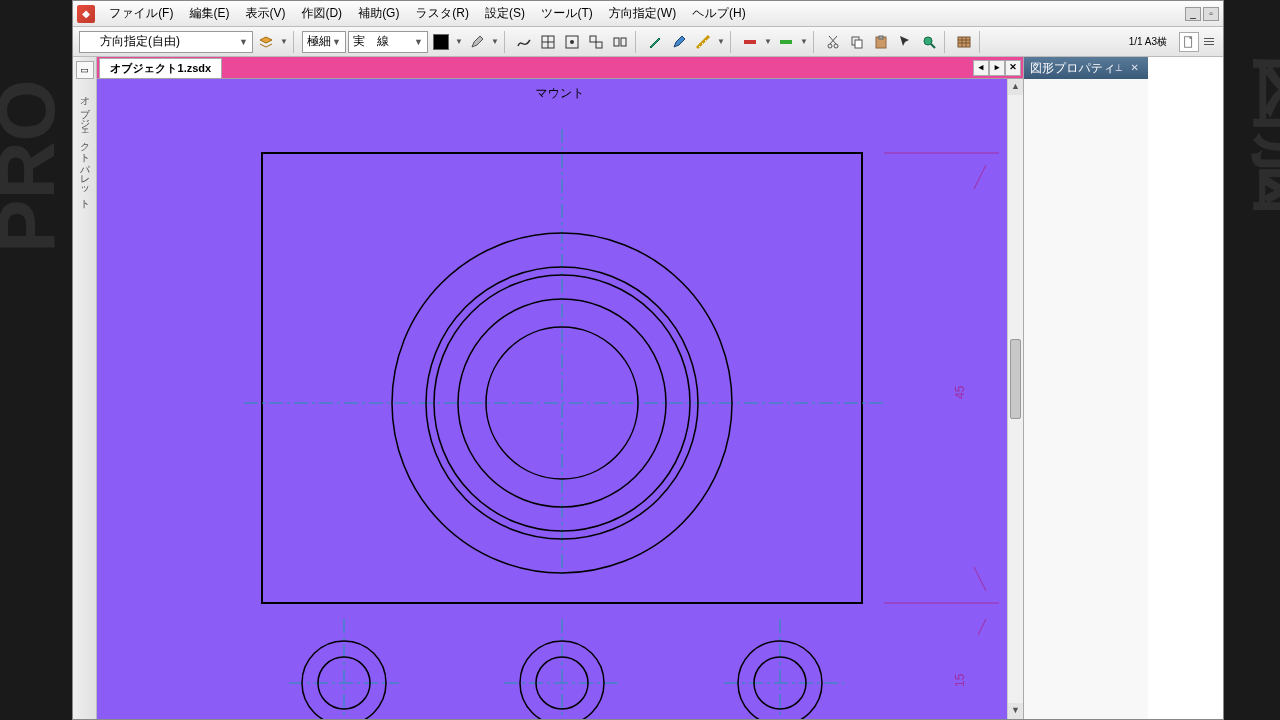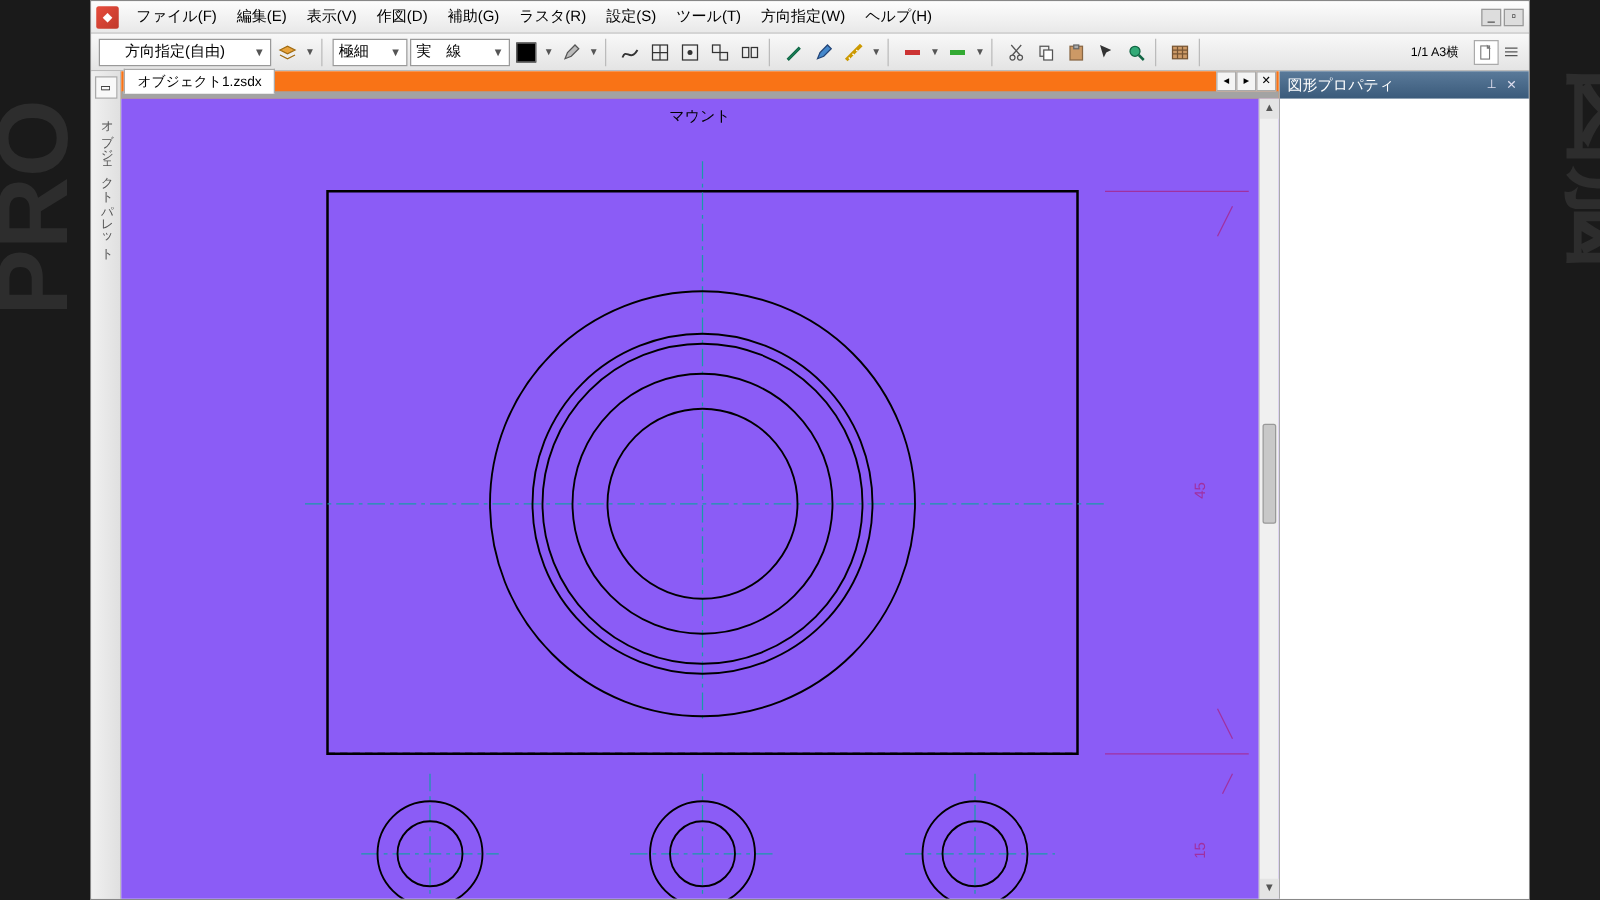--- a/index.html
+++ b/index.html
@@ -6,45 +6,45 @@
 body { background:#1a1a1a; overflow:hidden; width:1280px; height:720px; position:relative; }
 .bg-text { position:absolute; color:#3a3a3a; font-size:80px; font-weight:bold; transform:rotate(-90deg); opacity:.6; pointer-events:none; }
 .app-window { position:absolute; left:72px; top:0; width:1152px; height:720px; background:#f0f0f0; border:1px solid #888; }
 .menu-bar { height:26px; background:linear-gradient(#fdfdfd,#e8e8e8); border-bottom:1px solid #bbb; display:flex; align-items:center; padding-left:4px; gap:4px; }
 .app-icon { width:18px; height:18px; background:linear-gradient(135deg,#e74c3c,#c0392b); border-radius:2px; margin-right:4px; display:flex; align-items:center; justify-content:center; color:#fff; font-size:10px;}
 .menu-item { padding:16px 6px; cursor:default; white-space:nowrap; }
 .win-ctl { margin-left:auto; display:flex; gap:2px; padding-right:4px;}
 .win-btn { width:16px; height:14px; background:#ddd; border:1px solid #999; text-align:center; line-height:11px; font-size:10px;}
 .toolbar { height:30px; background:linear-gradient(#f8f8f8,#e4e4e4); border-bottom:1px solid #bbb; display:flex; align-items:center; padding:0 6px; gap:2px; }
 .combo { height:22px; background:#fff; border:1px solid #999; display:flex; align-items:center; padding:0 4px; font-size:11px; }
-.combo.dir { width:138px;padding-left:20px; }
-.combo.lw { width:60px;align-items:center; }
+.combo.dir { width:174px;padding-left:20px; }
+.combo.lw { width:44px;align-items:center; }
 .combo.ls { width:80px; }
 .combo .arrow { margin-left:auto; font-size:9px; color:#555; }
 .tbtn { width:22px; height:22px; border:1px solid transparent; display:flex; align-items:center; justify-content:center; cursor:pointer; }
 .tbtn svg { width:16px; height:16px; }
 .sep { width:5px; height:22px; border-left:1px solid #bbb; margin:0 2px; }
 .color-sw { width:16px; height:16px; background:#000; border:1px solid #666; }
 .status { margin-left:auto; padding:0 10px; font-size:10px; }
 .work-area { position:relative; height:calc(100% - 56px); display:flex; }
 .left-bar { width:24px; background:linear-gradient(90deg,#f0f0f0,#e0e0e0); border-right:1px solid #bbb; display:flex; flex-direction:column; align-items:center; padding-top:4px; gap:6px;}
 .left-bar .vbtn { width:18px; height:18px; border:1px solid #aaa; background:#f8f8f8; font-size:9px; display:flex; align-items:center; justify-content:center;}
 .vtext { writing-mode:vertical-rl; font-size:10px; color:#555; padding:4px 0;}
 .doc-frame { flex:1; position:relative; background:#fff; }
-.tab-strip { height:22px; background:#f97316; border-bottom:6px solid #a3a3a3; display:flex; align-items:center; }
+.tab-strip { height:22px; background:#ec4899; border-bottom:1px solid #a3a3a3; display:flex; align-items:center;font-weight:bold; }
 .doc-tab { height:20px; background:#fff; border:1px solid #aaa; border-bottom:none; padding:0 10px; display:flex; align-items:center; font-size:11px; margin-left:2px; }
 .tab-nav { margin-left:auto; display:flex; gap:0; padding-right:2px;}
 .tab-nav div { width:16px; height:16px; border:1px solid #aaa; background:#f4f4f4; text-align:center; line-height:13px; font-size:9px;}
 .canvas-wrap { position:absolute; top:22px; left:0; right:0; bottom:0; overflow:hidden; background:#8b5cf6; }
 .canvas-wrap svg { width:100%; height:100%; }
 .vscroll { position:absolute; right:0; top:22px; bottom:0; width:16px; background:#f0f0f0; border-left:1px solid #ccc; }
 .vscroll .thumb { position:absolute; left:2px; right:2px; top:260px; height:80px; background:#c8c8c8; border:1px solid #999; border-radius:2px;}
 .vscroll .arr { position:absolute; left:0; right:0; height:16px; background:#e4e4e4; text-align:center; line-height:14px; font-size:9px; color:#555;}
 .vscroll .arr.up{top:0;} .vscroll .arr.dn{bottom:0;}
-.prop-panel { width:200px; background:#f8f8f8; border-left:1px solid #aaa; display:flex; flex-direction:column; }
+.prop-panel { width:200px; background:#f8f8f8; border-left:1px solid #aaa; display:flex; flex-direction:row; }
 .prop-head { height:22px; background:linear-gradient(#5a7a9a,#3a5a7a); color:#fff; display:flex; align-items:center; padding:0 6px; font-size:11px;}
 .prop-head .x { margin-left:auto; display:flex; gap:3px;}
 .prop-head .x div{ width:12px;height:12px; font-size:10px; color:#dde; cursor:pointer;}
 .prop-body { flex:1; background:#fff; }
 .page-btn{ width:20px;height:20px; border:1px solid #aaa; background:#fff; display:flex;align-items:center;justify-content:center;}
 .page-btn svg{width:14px;height:14px;}
 .menu-btn{ width:16px;height:20px; display:flex; flex-direction:column; align-items:center; justify-content:center; gap:2px;}
 .menu-btn div{width:10px;height:1px;background:#555;}
 </style>
 </head>

